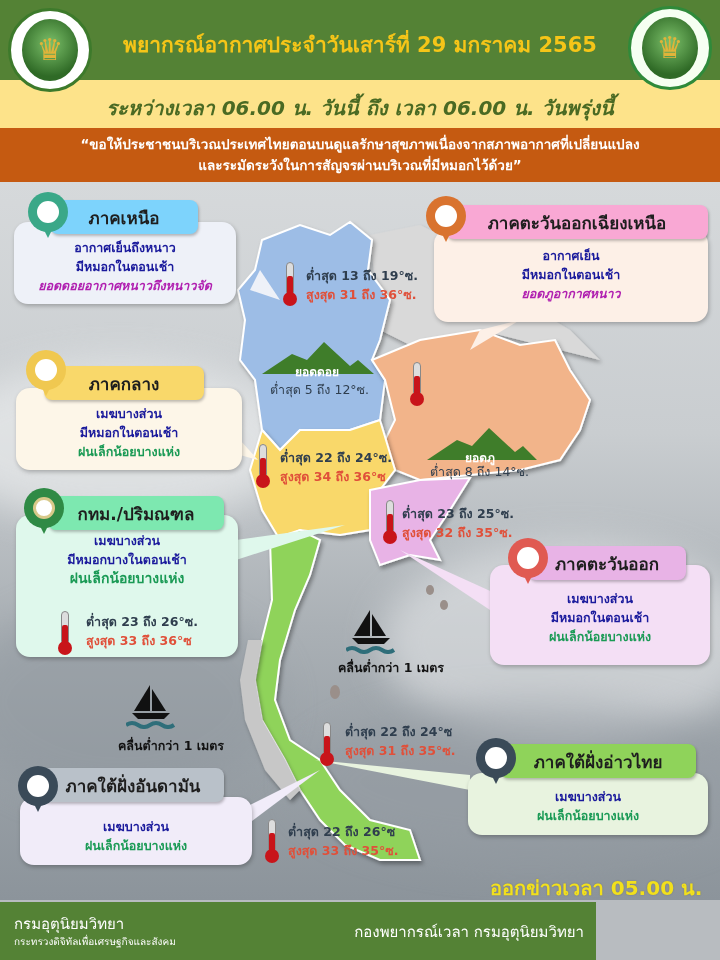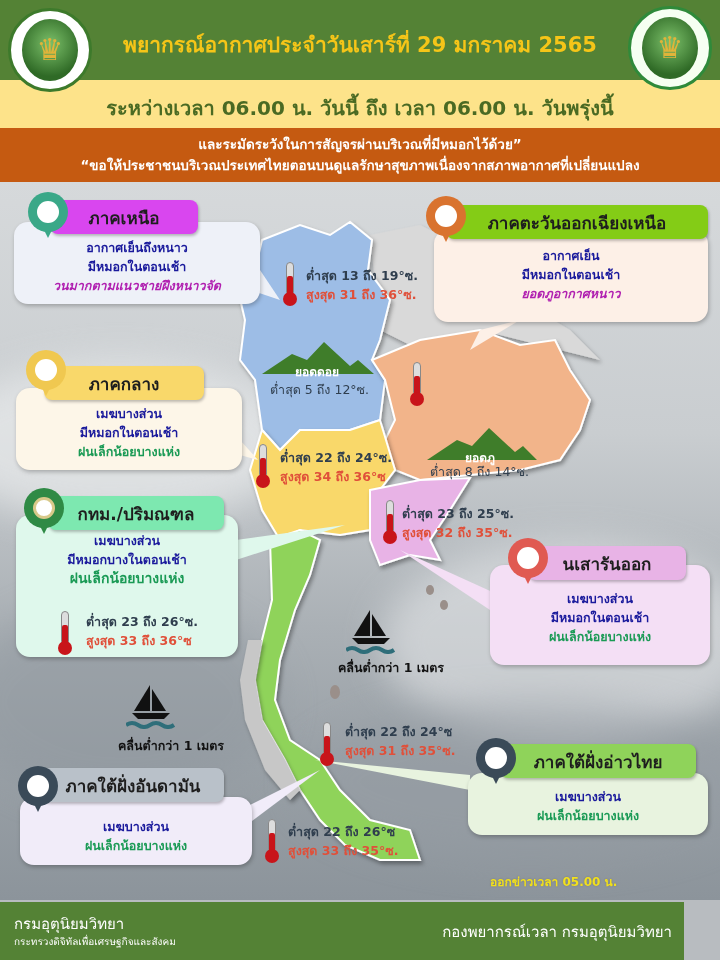--- a/index.html
+++ b/index.html
@@ -16,21 +16,21 @@
   .header-title {
     position: absolute; left: 0; top: 28px; width: 720px; text-align: center;
     color: #f5c518; font-weight: bold; font-size: 21px;
   }
   .header-yellow {
     position: absolute; left: 0; top: 80px; width: 720px; height: 48px;
     background: #fde38a;
   }
   .header-sub {
     position: absolute; left: 0; top: 92px; width: 720px; text-align: center;
-    color: #4a6a23; font-weight: bold; font-size: 20px;
+    color: #4a6a23; font-weight: bold; font-size: 20px; font-style: italic;
   }
   .header-orange {
     position: absolute; left: 0; top: 128px; width: 720px; height: 54px;
     background: #c55a11;
   }
   .header-quote {
     position: absolute; left: 0; top: 134px; width: 720px; text-align: center;
     color: #ffffff; font-weight: bold; font-size: 13.5px; line-height: 21px;
   }
   .logo {
@@ -101,42 +101,42 @@
   .pin .tip {
     position: absolute; left: 10px; top: 26px; width: 0; height: 0;
     border-left: 10px solid transparent; border-right: 10px solid transparent;
     border-top: 20px solid #000;
   }
 
   .boat { position: absolute; width: 50px; height: 44px; }
   .wave-label { position: absolute; font-weight: bold; font-size: 12.5px; color: #111; white-space: nowrap; }
 
   .issued {
-    position: absolute; left: 490px; top: 872px; color: #f2e01c; font-size: 12px; font-weight: bold;
+    position: absolute; left: 490px; top: 872px; color: #f2e01c; font-size: 20px; font-weight: bold;
     text-shadow: 0 0 2px rgba(0,0,0,0.2);
   }
 
   .footer {
-    position: absolute; left: 0; top: 902px; width: 684px; height: 58px; background: #548235;
+    position: absolute; left: 0; top: 902px; width: 596px; height: 58px; background: #548235;
   }
   .footer-org { position: absolute; left: 14px; top: 10px; color: #fff; font-size: 15px; }
   .footer-ministry { position: absolute; left: 14px; top: 32px; color: #fff; font-size: 10px; }
   .footer-right { position: absolute; right: 12px; top: 18px; color: #fff; font-size: 15px; }
 </style>
 </head>
 <body>
 
 <div class="header-green"></div>
 <div class="header-title">พยากรณ์อากาศประจำวันเสาร์ที่ 29 มกราคม 2565</div>
 <div class="header-yellow"></div>
 <div class="header-sub">ระหว่างเวลา 06.00 น. วันนี้ ถึง เวลา 06.00 น. วันพรุ่งนี้</div>
 <div class="header-orange"></div>
 <div class="header-quote">
+  <div>“ขอให้ประชาชนบริเวณประเทศไทยตอนบนดูแลรักษาสุขภาพเนื่องจากสภาพอากาศที่เปลี่ยนแปลง</div>
   <div>และระมัดระวังในการสัญจรผ่านบริเวณที่มีหมอกไว้ด้วย”</div>
-  <div>“ขอให้ประชาชนบริเวณประเทศไทยตอนบนดูแลรักษาสุขภาพเนื่องจากสภาพอากาศที่เปลี่ยนแปลง</div>
 </div>
 <div class="logo logo-left">
     <div class="inner">♛</div>
   </div>
 <div class="logo logo-right">
     <div class="inner">♛</div>
   </div>
 
 <div class="bg">
   <div class="mist" style="left:-60px;top:180px;width:360px;height:160px;background:#e9ebec;opacity:.7"></div>
@@ -256,40 +256,40 @@
       <div class="tube"></div>
       <div class="fill"></div>
       <div class="bulb"></div>
     </div>
   <div class="temp" style="left:288px;top:640px">
     <div class="lo">ต่ำสุด 22 ถึง 26°ซ</div>
     <div class="hi">สูงสุด 33 ถึง 35°ซ.</div>
   </div>
 </div>
 
-<div class="callout-body" style="left:14px;top:222px;width:246px;height:82px;background:#eef1f8">
+<div class="callout-body" style="left:14px;top:222px;width:222px;height:82px;background:#eef1f8">
   <div style="padding-top:6px"></div>
   <div class="t-blue">อากาศเย็นถึงหนาว</div>
   <div class="t-blue">มีหมอกในตอนเช้า</div>
-  <div class="t-purple">วนมากตามแนวชายฝึงหนาวจัด</div>
-</div>
-<div class="callout-header" style="left:50px;top:200px;width:148px;background:#d946ef">ภาคเหนือ</div>
+  <div class="t-purple">ยอดดอยอากาศหนาวถึงหนาวจัด</div>
+</div>
+<div class="callout-header" style="left:50px;top:200px;width:148px;background:#7dd3fc">ภาคเหนือ</div>
 <div class="pin" style="left:28px;top:192px">
   <div class="tip" style="border-top-color:#3aa888"></div>
     <div class="head" style="background:#3aa888"></div>
     <div class="hole"></div>
 </div>
 
 <div class="callout-body" style="left:434px;top:230px;width:274px;height:92px;background:#fdf0e7">
   <div style="padding-top:6px"></div>
   <div class="t-blue">อากาศเย็น</div>
   <div class="t-blue">มีหมอกในตอนเช้า</div>
   <div class="t-purple">ยอดภูอากาศหนาว</div>
 </div>
-<div class="callout-header" style="left:446px;top:205px;width:262px;background:#84cc16">ภาคตะวันออกเฉียงเหนือ</div>
+<div class="callout-header" style="left:446px;top:205px;width:262px;background:#f9a8d4">ภาคตะวันออกเฉียงเหนือ</div>
 <div class="pin" style="left:426px;top:196px">
   <div class="tip" style="border-top-color:#d9732f"></div>
     <div class="head" style="background:#d9732f"></div>
     <div class="hole"></div>
 </div>
 
 <div class="callout-body" style="left:16px;top:388px;width:226px;height:82px;background:#fdf6e8">
   <div style="padding-top:6px"></div>
   <div class="t-blue">เมฆบางส่วน</div>
   <div class="t-blue">มีหมอกในตอนเช้า</div>
@@ -323,21 +323,21 @@
   <div class="lo">ต่ำสุด 23 ถึง 26°ซ.</div>
   <div class="hi">สูงสุด 33 ถึง 36°ซ</div>
 </div>
 
 <div class="callout-body" style="left:490px;top:565px;width:220px;height:100px;background:#f4dff5">
   <div style="padding-top:14px"></div>
   <div class="t-blue">เมฆบางส่วน</div>
   <div class="t-blue">มีหมอกในตอนเช้า</div>
   <div class="t-green">ฝนเล็กน้อยบางแห่ง</div>
 </div>
-<div class="callout-header" style="left:528px;top:546px;width:158px;background:#e8b3e6">นเสารันออก</div>
+<div class="callout-header" style="left:528px;top:546px;width:158px;background:#e8b3e6">ภาคตะวันออก</div>
 <div class="pin" style="left:508px;top:538px">
   <div class="tip" style="border-top-color:#e05a52"></div>
     <div class="head" style="background:#e05a52"></div>
     <div class="hole"></div>
 </div>
 
 <div class="callout-body" style="left:468px;top:773px;width:240px;height:62px;background:#e8f3df">
   <div style="padding-top:4px"></div>
   <div class="t-blue">เมฆบางส่วน</div>
   <div class="t-green">ฝนเล็กน้อยบางแห่ง</div>

